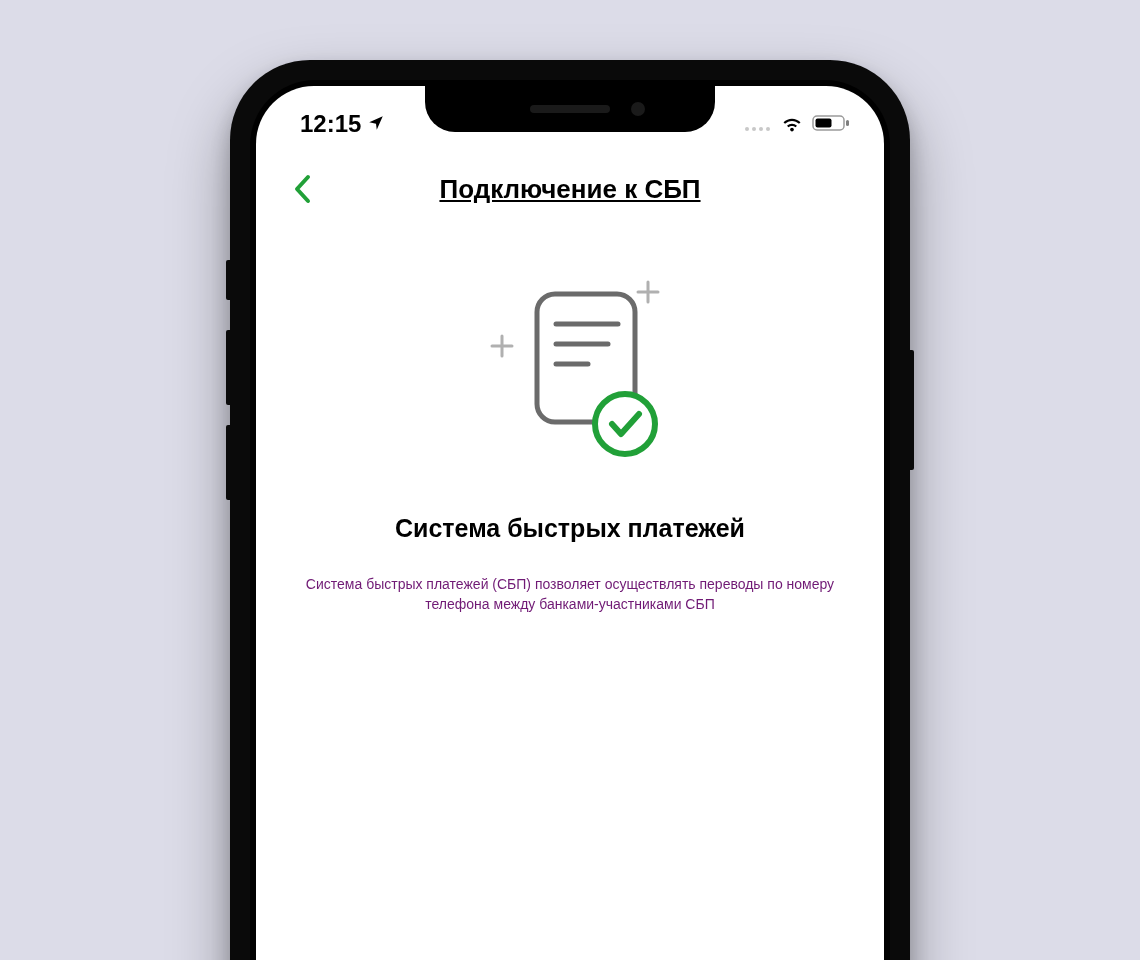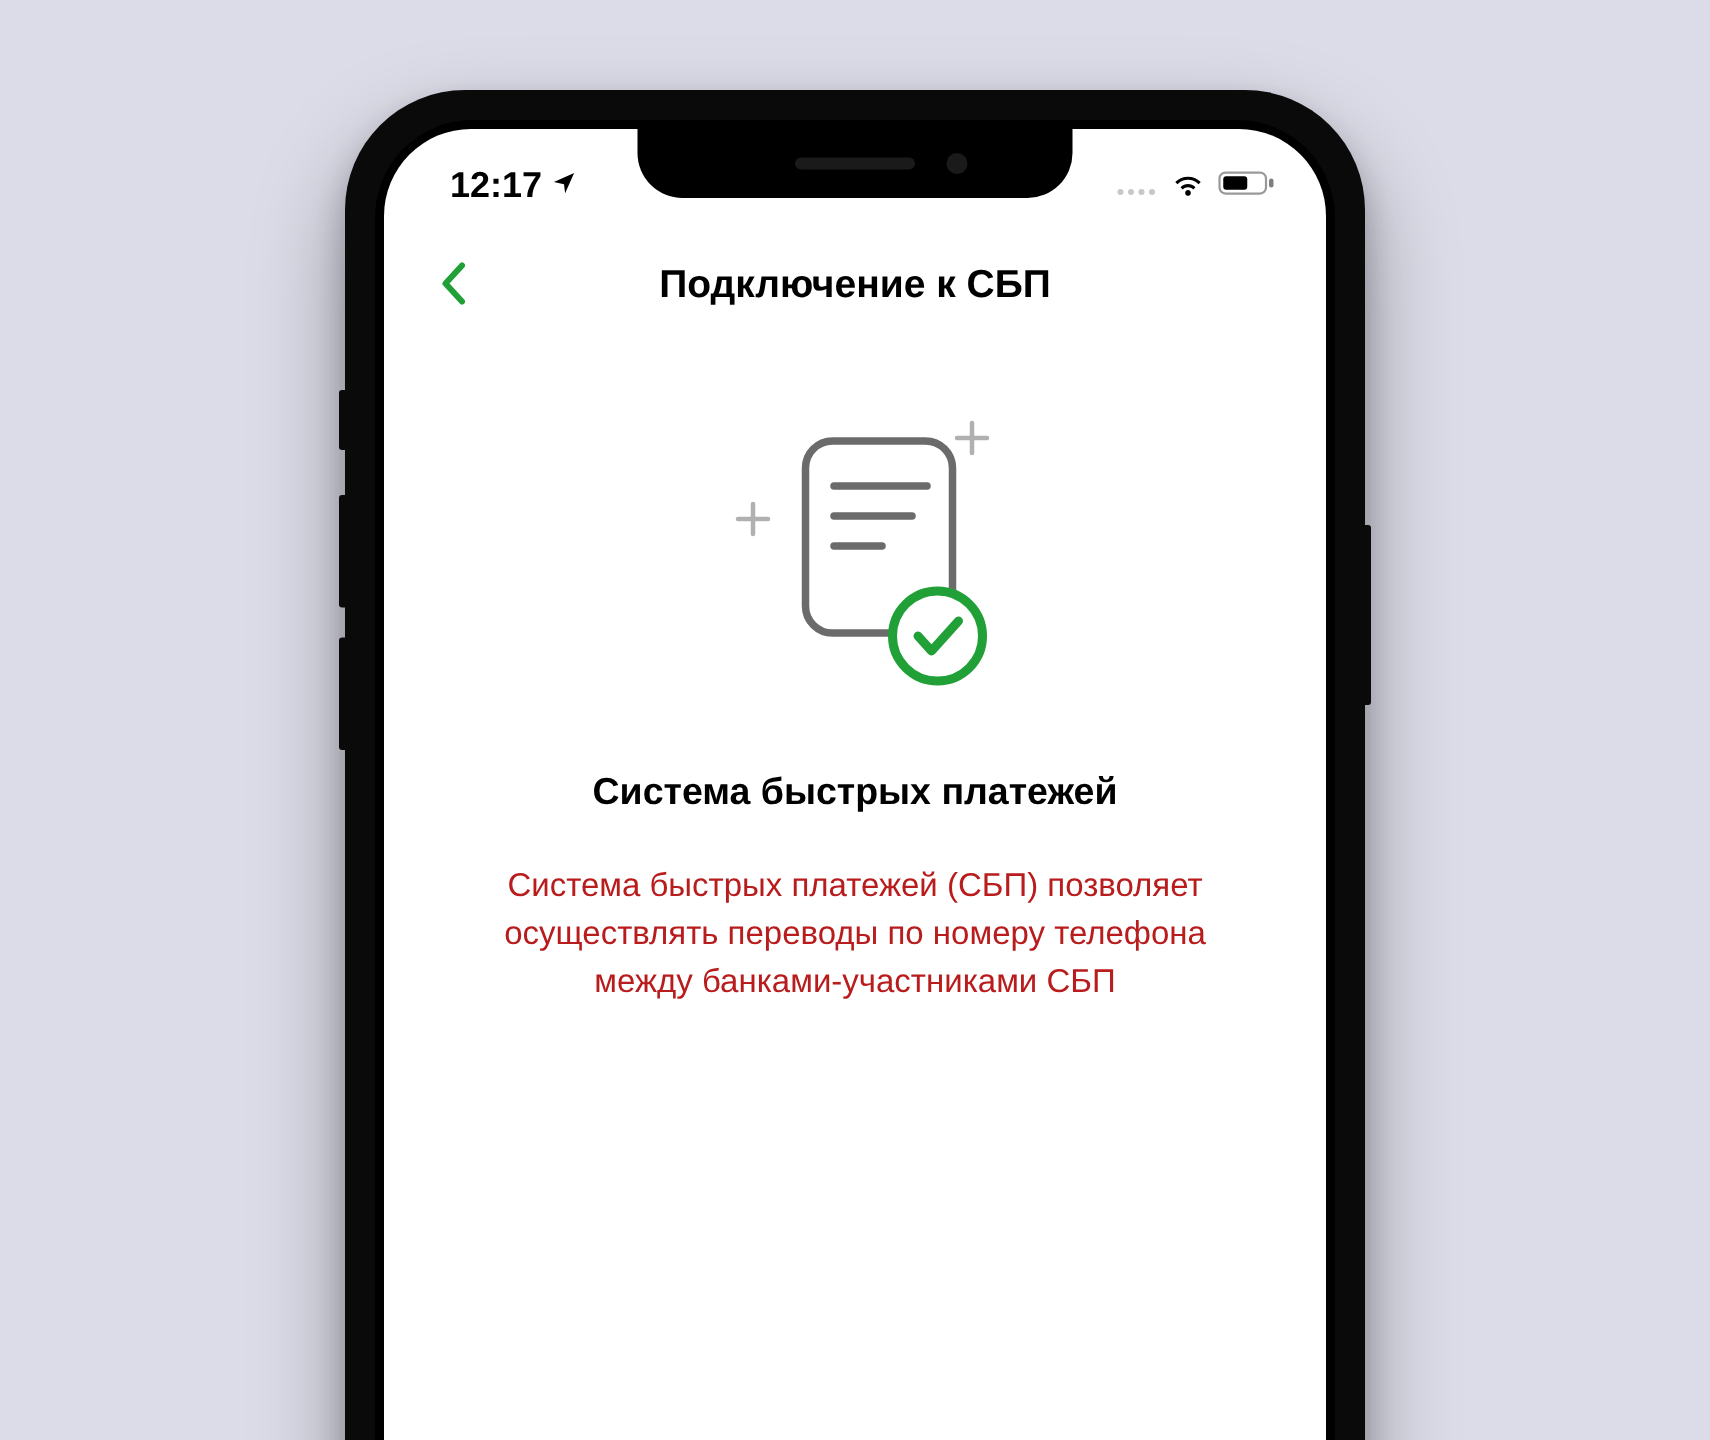--- a/index.html
+++ b/index.html
@@ -102,41 +102,42 @@
       align-items: center;
       justify-content: center;
       cursor: pointer;
     }
     .page-title {
       flex: 1;
       text-align: center;
       font-size: 26px;
       font-weight: 600;
       color: #000;
+      text-decoration: underline;
     }
     .content {
       padding: 50px 40px 0;
       text-align: center;
     }
     .illustration {
       margin: 0 auto 40px;
       width: 220px;
       height: 200px;
       position: relative;
     }
     .heading {
       font-size: 25px;
       font-weight: 600;
       color: #000;
       margin-bottom: 31px;
     }
     .description {
-      font-size: 22px;
+      font-size: 14px;
       line-height: 1.45;
-      color: #b91c1c;
+      color: #701a75;
       max-width: 530px;
       margin: 0 auto;
     }
   </style>
 </head>
 <body>
 
 <div class="phone-frame">
   <div class="side-button-left-1"></div>
   <div class="side-button-left-2"></div>
@@ -144,21 +145,21 @@
   <div class="side-button-right"></div>
   <div class="phone-inner-bezel">
     <div class="phone-screen">
       <div class="notch">
         <div class="notch-speaker"></div>
         <div class="notch-camera"></div>
       </div>
 
       <div class="status-bar">
         <div class="status-left">
-          <span>12:17</span>
+          <span>12:15</span>
           <span class="location-icon">
             <svg width="18" height="18" viewBox="0 0 24 24" fill="#000">
               <path d="M3 11 L21 3 L13 21 L12 13 L3 11 Z"></path>
             </svg>
           </span>
         </div>
         <div class="status-right">
           <span>
             <svg width="28" height="14" viewBox="0 0 28 14">
               <circle cx="3" cy="11" r="2" fill="#c8c8c8"></circle>

